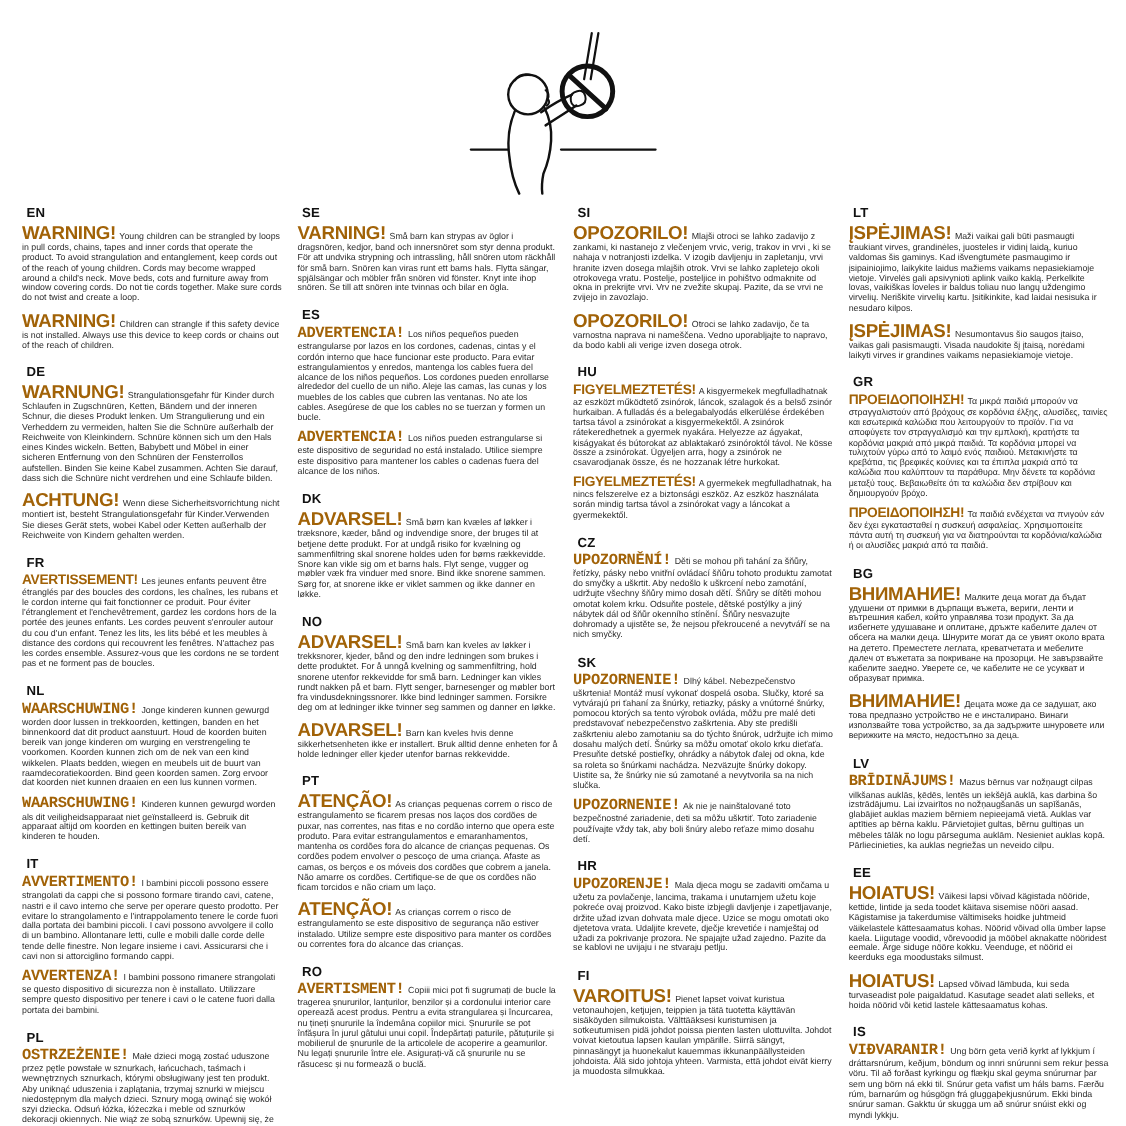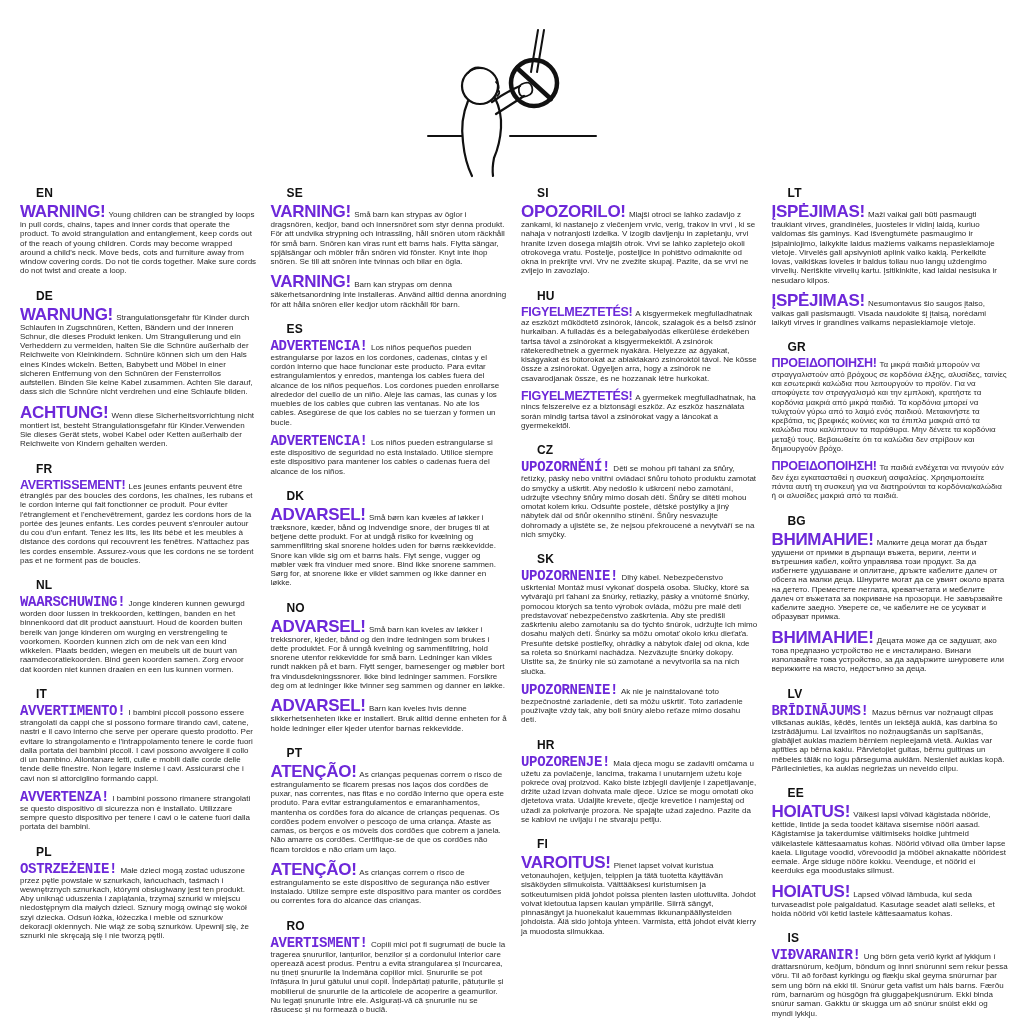--- a/index.html
+++ b/index.html
@@ -11,25 +11,25 @@
   .illustration{
     width:180px;height:150px;margin:28px auto 4px auto;
   }
   .columns{
     display:grid;grid-template-columns:repeat(4,1fr);gap:0 14px;
     padding:4px 16px 0 20px;
   }
   .lang-section{margin:0 0 13px 0;}
   .lang-code{
     font-size:12px;font-weight:700;letter-spacing:.2px;color:#111;
-    margin:0 0 3px 16px;
+    margin:0 0 3px 4px;
   }
   .warn-block{margin:0 0 7px 0;font-size:8px;line-height:1.16;color:#2b2b2b;text-align:left;}
   .warn-header{
-    font-weight:700;color:#6d28d9;letter-spacing:-0.3px;line-height:1;
+    font-weight:700;color:#a16207;letter-spacing:-0.3px;line-height:1;
     padding-right:1px;
   }
   .h-lg{font-size:17px;}
   .h-md{font-size:14px;font-family:Liberation Mono, monospace;}
   .h-sm{font-size:12.5px;}
   .warn-body{font-size:8px;color:#2b2b2b;}
   svg .ln{fill:none;stroke:#111;stroke-linecap:round;stroke-linejoin:round;}
 </style>
 </head>
 <body>
@@ -59,49 +59,50 @@
       <circle class="ln" cx="112" cy="55" r="23" stroke-width="4.5"></circle>
       <line class="ln" x1="95" y1="40" x2="129" y2="71" stroke-width="4.5"></line>
     </svg>
   </div>
 
   <div class="columns">
     <div class="col">
         <section class="lang-section">
           <div class="lang-code">EN</div>
           <p class="warn-block"><span class="warn-header h-lg">WARNING!</span><span class="warn-body"> Young children can be strangled by loops in pull cords, chains, tapes and inner cords that operate the product. To avoid strangulation and entanglement, keep cords out of the reach of young children. Cords may become wrapped around a child's neck. Move beds, cots and furniture away from window covering cords. Do not tie cords together. Make sure cords do not twist and create a loop.</span></p>
+          <p class="warn-block"><span class="warn-header h-lg">WARNING!</span><span class="warn-body"> Children can strangle if this safety device is not installed. Always use this device to keep cords or chains out of the reach of children.</span></p>
         </section>
         <section class="lang-section">
           <div class="lang-code">DE</div>
           <p class="warn-block"><span class="warn-header h-lg">WARNUNG!</span><span class="warn-body"> Strangulationsgefahr für Kinder durch Schlaufen in Zugschnüren, Ketten, Bändern und der inneren Schnur, die dieses Produkt lenken. Um Strangulierung und ein Verheddern zu vermeiden, halten Sie die Schnüre außerhalb der Reichweite von Kleinkindern. Schnüre können sich um den Hals eines Kindes wickeln. Betten, Babybett und Möbel in einer sicheren Entfernung von den Schnüren der Fensterrollos aufstellen. Binden Sie keine Kabel zusammen. Achten Sie darauf, dass sich die Schnüre nicht verdrehen und eine Schlaufe bilden.</span></p>
           <p class="warn-block"><span class="warn-header h-lg">ACHTUNG!</span><span class="warn-body"> Wenn diese Sicherheitsvorrichtung nicht montiert ist, besteht Strangulationsgefahr für Kinder.Verwenden Sie dieses Gerät stets, wobei Kabel oder Ketten außerhalb der Reichweite von Kindern gehalten werden.</span></p>
         </section>
         <section class="lang-section">
           <div class="lang-code">FR</div>
           <p class="warn-block"><span class="warn-header h-sm">AVERTISSEMENT!</span><span class="warn-body"> Les jeunes enfants peuvent être étranglés par des boucles des cordons, les chaînes, les rubans et le cordon interne qui fait fonctionner ce produit. Pour éviter l'étranglement et l'enchevêtrement, gardez les cordons hors de la portée des jeunes enfants. Les cordes peuvent s'enrouler autour du cou d'un enfant. Tenez les lits, les lits bébé et les meubles à distance des cordons qui recouvrent les fenêtres. N'attachez pas les cordes ensemble. Assurez-vous que les cordons ne se tordent pas et ne forment pas de boucles.</span></p>
         </section>
         <section class="lang-section">
           <div class="lang-code">NL</div>
           <p class="warn-block"><span class="warn-header h-md">WAARSCHUWING!</span><span class="warn-body"> Jonge kinderen kunnen gewurgd worden door lussen in trekkoorden, kettingen, banden en het binnenkoord dat dit product aanstuurt. Houd de koorden buiten bereik van jonge kinderen om wurging en verstrengeling te voorkomen. Koorden kunnen zich om de nek van een kind wikkelen. Plaats bedden, wiegen en meubels uit de buurt van raamdecoratiekoorden. Bind geen koorden samen. Zorg ervoor dat koorden niet kunnen draaien en een lus kunnen vormen.</span></p>
+          <p class="warn-block"><span class="warn-header h-md">WAARSCHUWING!</span><span class="warn-body"> Kinderen kunnen gewurgd worden als dit veiligheidsapparaat niet geïnstalleerd is. Gebruik dit apparaat altijd om koorden en kettingen buiten bereik van kinderen te houden.</span></p>
         </section>
         <section class="lang-section">
           <div class="lang-code">IT</div>
           <p class="warn-block"><span class="warn-header h-md">AVVERTIMENTO!</span><span class="warn-body"> I bambini piccoli possono essere strangolati da cappi che si possono formare tirando cavi, catene, nastri e il cavo interno che serve per operare questo prodotto. Per evitare lo strangolamento e l'intrappolamento tenere le corde fuori dalla portata dei bambini piccoli. I cavi possono avvolgere il collo di un bambino. Allontanare letti, culle e mobili dalle corde delle tende delle finestre. Non legare insieme i cavi. Assicurarsi che i cavi non si attorciglino formando cappi.</span></p>
           <p class="warn-block"><span class="warn-header h-md">AVVERTENZA!</span><span class="warn-body"> I bambini possono rimanere strangolati se questo dispositivo di sicurezza non è installato. Utilizzare sempre questo dispositivo per tenere i cavi o le catene fuori dalla portata dei bambini.</span></p>
         </section>
         <section class="lang-section">
           <div class="lang-code">PL</div>
           <p class="warn-block"><span class="warn-header h-md">OSTRZEŻENIE!</span><span class="warn-body"> Małe dzieci mogą zostać uduszone przez pętle powstałe w sznurkach, łańcuchach, taśmach i wewnętrznych sznurkach, którymi obsługiwany jest ten produkt. Aby uniknąć uduszenia i zaplątania, trzymaj sznurki w miejscu niedostępnym dla małych dzieci. Sznury mogą owinąć się wokół szyi dziecka. Odsuń łóżka, łóżeczka i meble od sznurków dekoracji okiennych. Nie wiąż ze sobą sznurków. Upewnij się, że sznurki nie skręcają się i nie tworzą pętli.</span></p>
         </section>
       </div>
     <div class="col">
         <section class="lang-section">
           <div class="lang-code">SE</div>
           <p class="warn-block"><span class="warn-header h-lg">VARNING!</span><span class="warn-body"> Små barn kan strypas av öglor i dragsnören, kedjor, band och innersnöret som styr denna produkt. För att undvika strypning och intrassling, håll snören utom räckhåll för små barn. Snören kan viras runt ett barns hals. Flytta sängar, spjälsängar och möbler från snören vid fönster. Knyt inte ihop snören. Se till att snören inte tvinnas och bilar en ögla.</span></p>
-          <p class="warn-block"><span class="warn-header h-lg">VARNING!</span><span class="warn-body"> Barn kan strypas om denna säkerhetsanordning inte installeras. Använd alltid denna anordning för att hålla snören eller kedjor utom räckhåll för barn.</span></p>
         </section>
         <section class="lang-section">
           <div class="lang-code">ES</div>
           <p class="warn-block"><span class="warn-header h-md">ADVERTENCIA!</span><span class="warn-body"> Los niños pequeños pueden estrangularse por lazos en los cordones, cadenas, cintas y el cordón interno que hace funcionar este producto. Para evitar estrangulamientos y enredos, mantenga los cables fuera del alcance de los niños pequeños. Los cordones pueden enrollarse alrededor del cuello de un niño. Aleje las camas, las cunas y los muebles de los cables que cubren las ventanas. No ate los cables. Asegúrese de que los cables no se tuerzan y formen un bucle.</span></p>
           <p class="warn-block"><span class="warn-header h-md">ADVERTENCIA!</span><span class="warn-body"> Los niños pueden estrangularse si este dispositivo de seguridad no está instalado. Utilice siempre este dispositivo para mantener los cables o cadenas fuera del alcance de los niños.</span></p>
         </section>
         <section class="lang-section">
           <div class="lang-code">DK</div>
           <p class="warn-block"><span class="warn-header h-lg">ADVARSEL!</span><span class="warn-body"> Små børn kan kvæles af løkker i træksnore, kæder, bånd og indvendige snore, der bruges til at betjene dette produkt. For at undgå risiko for kvælning og sammenfiltring skal snorene holdes uden for børns rækkevidde. Snore kan vikle sig om et barns hals. Flyt senge, vugger og møbler væk fra vinduer med snore. Bind ikke snorene sammen. Sørg for, at snorene ikke er viklet sammen og ikke danner en løkke.</span></p>
         </section>
@@ -117,20 +118,21 @@
         </section>
         <section class="lang-section">
           <div class="lang-code">RO</div>
           <p class="warn-block"><span class="warn-header h-md">AVERTISMENT!</span><span class="warn-body"> Copiii mici pot fi sugrumați de bucle la tragerea șnururilor, lanțurilor, benzilor și a cordonului interior care operează acest produs. Pentru a evita strangularea și încurcarea, nu țineți șnururile la îndemâna copiilor mici. Șnururile se pot înfășura în jurul gâtului unui copil. Îndepărtați paturile, pătuțurile și mobilierul de șnururile de la articolele de acoperire a geamurilor. Nu legați șnururile între ele. Asigurați-vă că șnururile nu se răsucesc și nu formează o buclă.</span></p>
         </section>
       </div>
     <div class="col">
         <section class="lang-section">
           <div class="lang-code">SI</div>
           <p class="warn-block"><span class="warn-header h-lg">OPOZORILO!</span><span class="warn-body"> Mlajši otroci se lahko zadavijo z zankami, ki nastanejo z vlečenjem vrvic, verig, trakov in vrvi , ki se nahaja v notranjosti izdelka. V izogib davljenju in zapletanju, vrvi hranite izven dosega mlajših otrok. Vrvi se lahko zapletejo okoli otrokovega vratu. Postelje, posteljice in pohištvo odmaknite od okna in prekrijte vrvi. Vrv ne zvežite skupaj. Pazite, da se vrvi ne zvijejo in zavozlajo.</span></p>
+          <p class="warn-block"><span class="warn-header h-lg">OPOZORILO!</span><span class="warn-body"> Otroci se lahko zadavijo, če ta varnostna naprava ni nameščena. Vedno uporabljajte to napravo, da bodo kabli ali verige izven dosega otrok.</span></p>
         </section>
         <section class="lang-section">
           <div class="lang-code">HU</div>
           <p class="warn-block"><span class="warn-header h-sm">FIGYELMEZTETÉS!</span><span class="warn-body"> A kisgyermekek megfulladhatnak az eszközt működtető zsinórok, láncok, szalagok és a belső zsinór hurkaiban. A fulladás és a belegabalyodás elkerülése érdekében tartsa távol a zsinórokat a kisgyermekektől. A zsinórok rátekeredhetnek a gyermek nyakára. Helyezze az ágyakat, kiságyakat és bútorokat az ablaktakaró zsinóroktól távol. Ne kösse össze a zsinórokat. Ügyeljen arra, hogy a zsinórok ne csavarodjanak össze, és ne hozzanak létre hurkokat.</span></p>
           <p class="warn-block"><span class="warn-header h-sm">FIGYELMEZTETÉS!</span><span class="warn-body"> A gyermekek megfulladhatnak, ha nincs felszerelve ez a biztonsági eszköz. Az eszköz használata során mindig tartsa távol a zsinórokat vagy a láncokat a gyermekektől.</span></p>
         </section>
         <section class="lang-section">
           <div class="lang-code">CZ</div>
           <p class="warn-block"><span class="warn-header h-md">UPOZORNĚNÍ!</span><span class="warn-body"> Děti se mohou při tahání za šňůry, řetízky, pásky nebo vnitřní ovládací šňůru tohoto produktu zamotat do smyčky a uškrtit. Aby nedošlo k uškrcení nebo zamotání, udržujte všechny šňůry mimo dosah dětí. Šňůry se dítěti mohou omotat kolem krku. Odsuňte postele, dětské postýlky a jiný nábytek dál od šňůr okenního stínění. Šňůry nesvazujte dohromady a ujistěte se, že nejsou překroucené a nevytváří se na nich smyčky.</span></p>
         </section>

